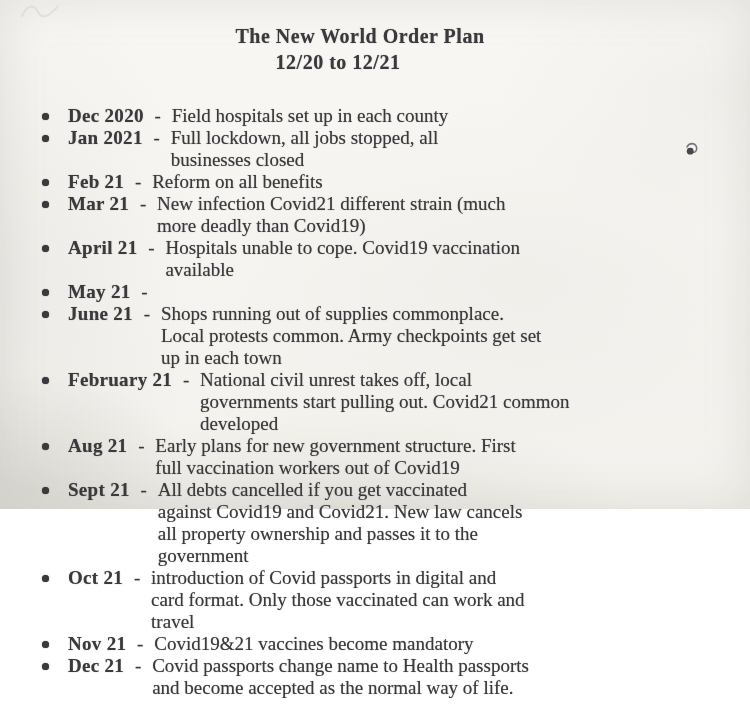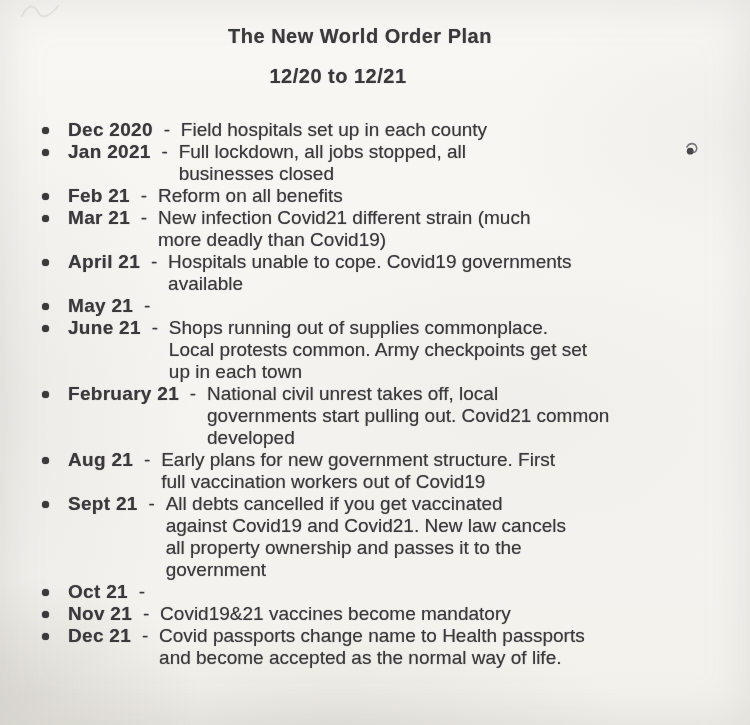--- a/index.html
+++ b/index.html
@@ -5,23 +5,23 @@
   html, body {
     margin: 0;
     padding: 0;
     width: 750px;
     height: 725px;
     overflow: hidden;
   }
   .paper {
     position: relative;
     width: 750px;
-    height: 725px;
+    height: 509px;
     box-sizing: border-box;
-    font-family: Liberation Sans, sans-serif;
+    font-family: Liberation Serif, serif;
     color: var(--ink, #3a393c);
     background:
       radial-gradient(ellipse 260px 180px at 4% 96%, rgba(168,166,158,0.30), transparent 65%),
       radial-gradient(ellipse 420px 140px at 45% 100%, rgba(185,183,177,0.22), transparent 70%),
       radial-gradient(ellipse 300px 500px at 0% 55%, rgba(190,188,182,0.18), transparent 65%),
       radial-gradient(ellipse 350px 220px at 96% 18%, rgba(205,203,197,0.16), transparent 65%),
       radial-gradient(ellipse 500px 260px at 70% 55%, rgba(225,223,217,0.25), transparent 70%),
       linear-gradient(180deg, #f8f7f4 0%, #f6f4f0 60%, #f3f1ec 100%);
     box-shadow: inset 0 0 46px rgba(150,148,140,0.22);
     text-shadow: 0 0 1px rgba(58,57,60,0.55);
@@ -32,21 +32,21 @@
     padding-top: 24px;
     text-align: center;
     font-weight: 700;
     font-size: 20px;
     line-height: 24px;
     letter-spacing: 0.5px;
   }
   .subtitle {
     position: relative;
     left: -22px;
-    margin-top: 16px;
+    margin-top: 2px;
   }
   .timeline {
     margin-top: 31px;
     padding-left: 42px;
     padding-right: 12px;
     font-size: 19px;
     line-height: 22px;
   }
   .item {
     display: grid;
@@ -122,21 +122,21 @@
     <span class="label">Mar 21</span>
     <span class="sep">-</span>
     <span class="text">New infection Covid21 different strain (much
 more deadly than Covid19)</span>
   </div>
 
   <div class="item">
     <span class="bullet"></span>
     <span class="label">April 21</span>
     <span class="sep">-</span>
-    <span class="text">Hospitals unable to cope. Covid19 governments
+    <span class="text">Hospitals unable to cope. Covid19 vaccination
 available</span>
   </div>
 
   <div class="item">
     <span class="bullet"></span>
     <span class="label">May 21</span>
     <span class="sep">-</span>
   </div>
 
   <div class="item">
@@ -172,20 +172,23 @@
     <span class="text">All debts cancelled if you get vaccinated
 against Covid19 and Covid21. New law cancels
 all property ownership and passes it to the
 government</span>
   </div>
 
   <div class="item">
     <span class="bullet"></span>
     <span class="label">Oct 21</span>
     <span class="sep">-</span>
+    <span class="text">introduction of Covid passports in digital and
+card format. Only those vaccinated can work and
+travel</span>
   </div>
 
   <div class="item">
     <span class="bullet"></span>
     <span class="label">Nov 21</span>
     <span class="sep">-</span>
     <span class="text">Covid19&amp;21 vaccines become mandatory</span>
   </div>
 
   <div class="item">

